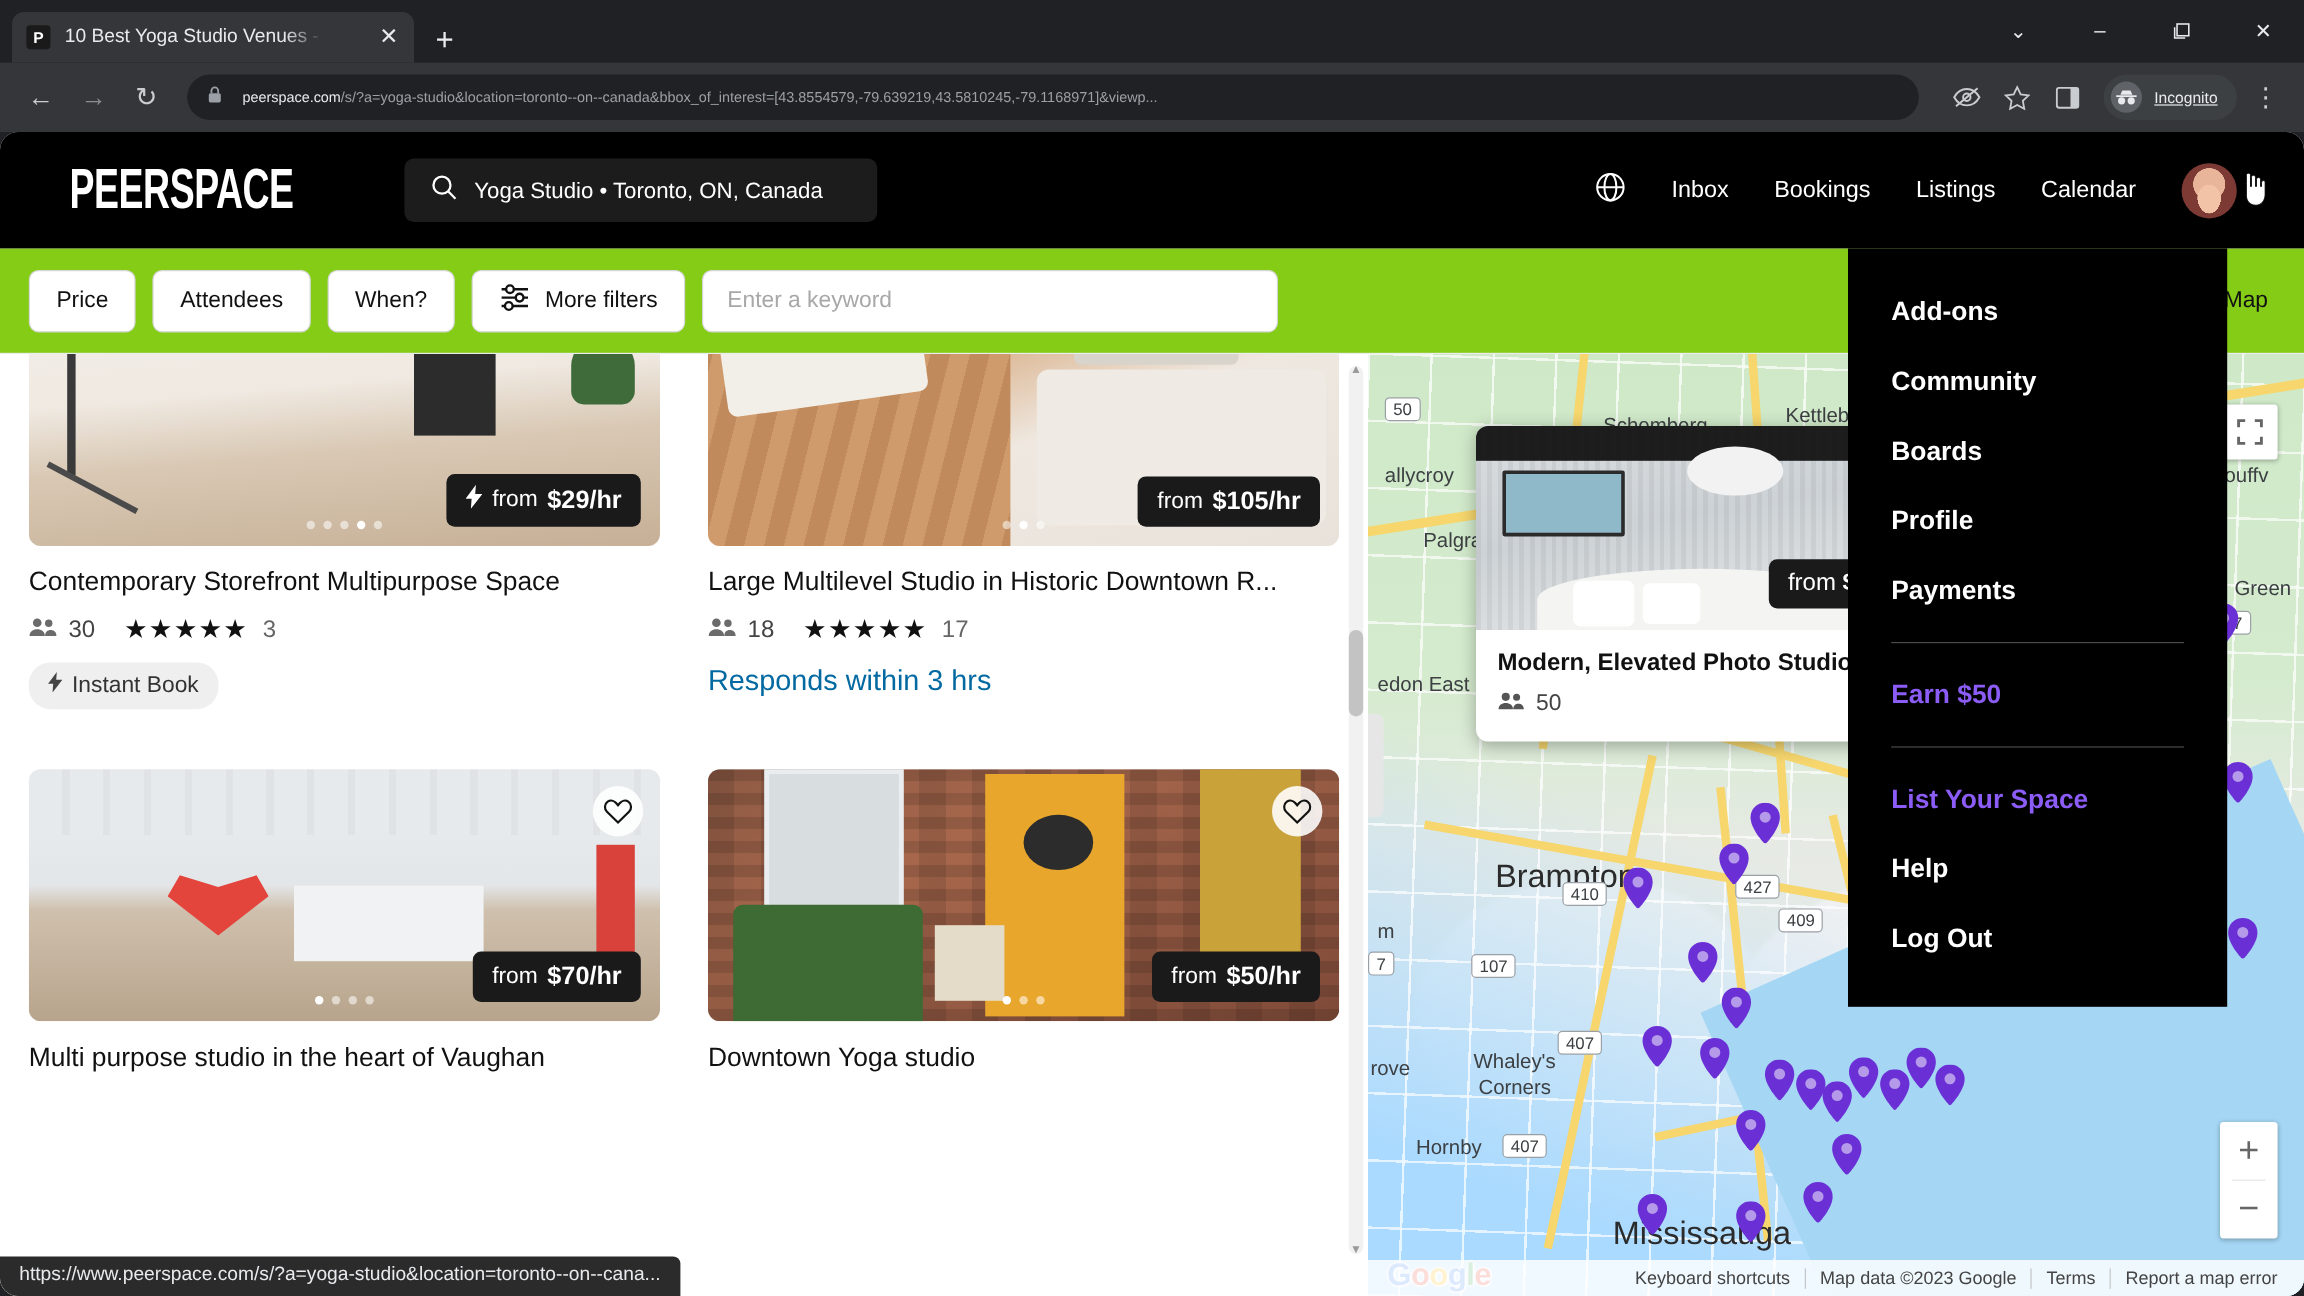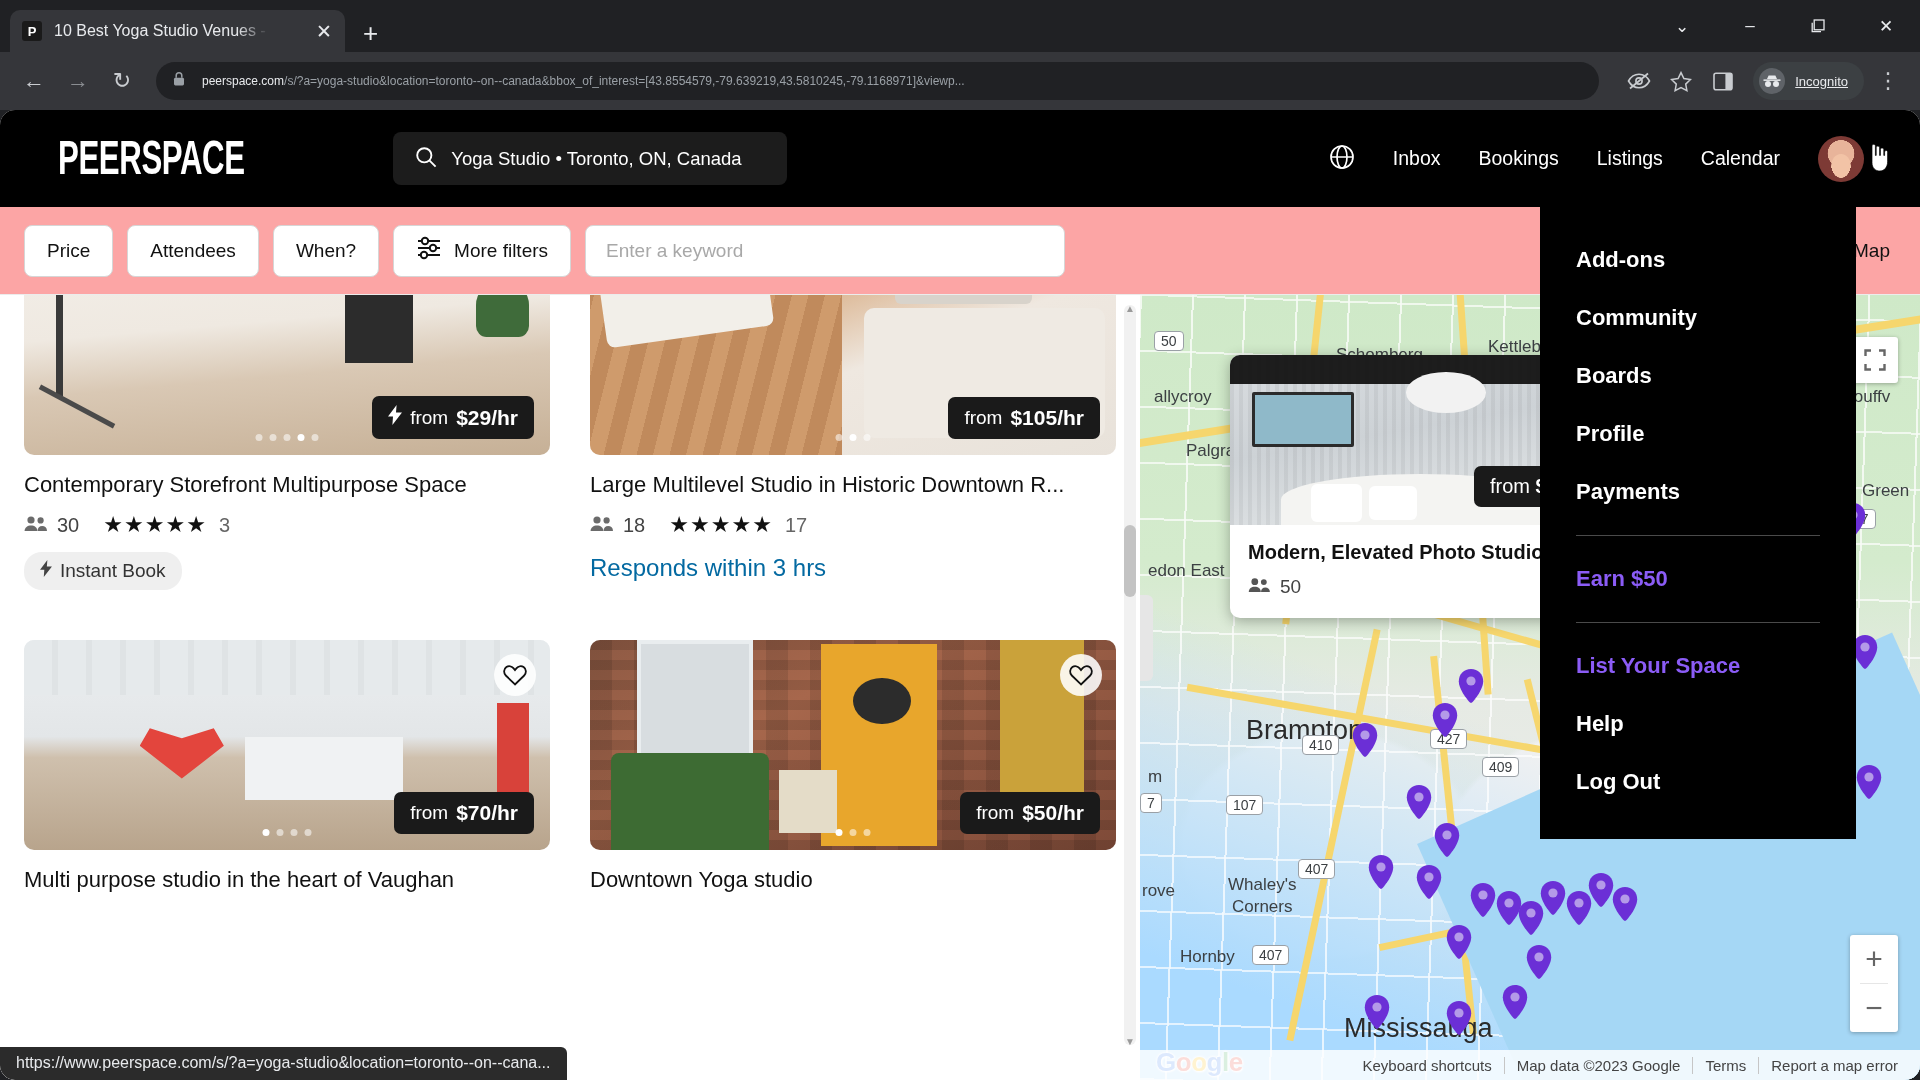--- a/index.html
+++ b/index.html
@@ -105,21 +105,21 @@
     height: 97px; background: #000; display: flex; align-items: center;
     padding: 0 26px; position: relative; z-index: 40;
   }
   .logo {
     color: #fff; font-size: 40px; font-weight: 700;
     letter-spacing: -0.5px; font-family: "Liberation Sans", sans-serif;
     transform: scaleX(0.78) scaleY(1.18); transform-origin: left center;
     margin-left: 32px;
   }
   .hsearch {
-    margin-left: 96px; height: 53px; width: 394px;
+    margin-left: 40px; height: 53px; width: 394px;
     background: #1c1c1c; border-radius: 8px;
     display: flex; align-items: center; padding: 0 22px; cursor: pointer;
   }
   .hsearch .mag { flex: 0 0 22px; margin-right: 14px; }
   .hsearch .q { color: #fff; font-size: 18.5px; white-space: nowrap; }
 
   .hnav {
     margin-left: auto; display: flex; align-items: center; gap: 38px;
     padding-right: 30px;
   }
@@ -153,21 +153,21 @@
   .dd-item {
     display: block; color: #fff; font-size: 22px; font-weight: 700;
     padding: 16px 36px; text-decoration: none; cursor: pointer;
     white-space: nowrap;
   }
   .dd-item.accent { color: #8b5cf6; }
   .dd-sep { height: 1px; background: #4a4a4a; margin: 14px 36px; }
 
   
   .filterbar {
-    height: 88px; background: #fca5a5; display: flex; align-items: center;
+    height: 88px; background: #84cc16; display: flex; align-items: center;
     padding: 14px 24px; gap: 14px; border-bottom: 1px solid #ececec;
     position: relative; z-index: 20;
   }
   .fbtn {
     height: 52px; border: 1px solid #d6d6d6; border-radius: 8px;
     background: #fff; display: flex; align-items: center; gap: 12px;
     padding: 0 22px; font-size: 19px; color: #111; cursor: pointer;
     white-space: nowrap; font-family: "Liberation Sans", sans-serif;
   }
   .kwinput {
@@ -671,21 +671,21 @@
         <div class="map-label" style="left:722px;top:186px;">Green</div>
         <div class="map-label big" style="left:106px;top:420px;">Brampton</div>
         <div class="map-label" style="left:88px;top:580px;">Whaley's</div>
         <div class="map-label" style="left:92px;top:602px;">Corners</div>
         <div class="map-label" style="left:2px;top:586px;">rove</div>
         <div class="map-label big" style="left:204px;top:718px;">Mississauga</div>
         <div class="map-label" style="left:40px;top:652px;">Hornby</div>
 
         <div class="shield" style="left:14px;top:36px;">50</div>
         <div class="shield" style="left:162px;top:440px;">410</div>
-        <div class="shield" style="left:290px;top:434px;">427</div>
+        <div class="shield" style="left:306px;top:434px;">427</div>
         <div class="shield" style="left:342px;top:462px;">409</div>
         <div class="shield" style="left:86px;top:500px;">107</div>
         <div class="shield" style="left:158px;top:564px;">407</div>
         <div class="shield" style="left:112px;top:650px;">407</div>
         <div class="shield" style="left:0px;top:498px;">7</div>
         <div class="shield" style="left:706px;top:214px;">07</div>
 
         <div class="pin" style="left:212px;top:428px;"><svg viewBox="0 0 26 34">
               <path d="M13 0C6 0 .8 5.2.8 12.2c0 8.8 9.8 20 11.3 21.4.6.5 1.2.5 1.8 0C15.4 32.2 25.2 21 25.2 12.2 25.2 5.2 20 0 13 0z" fill="#6b2fd6"></path>
               <circle cx="13" cy="12" r="4.6" fill="#b49ae8"></circle>

